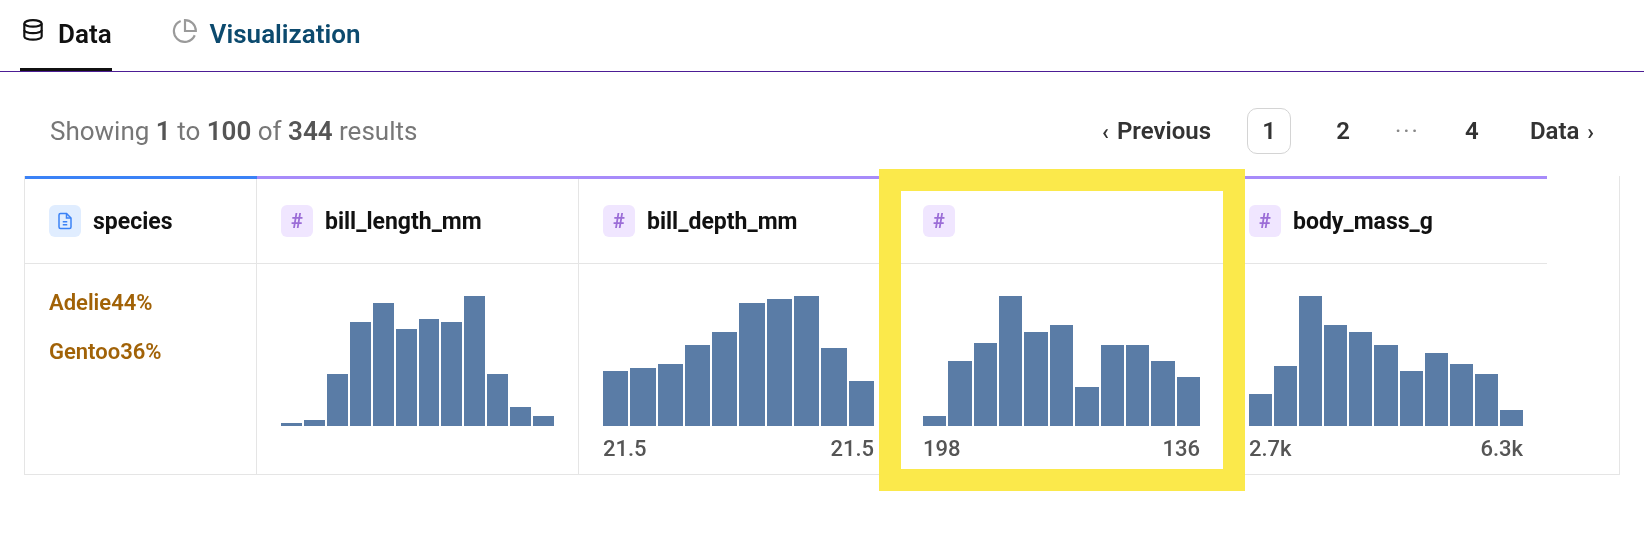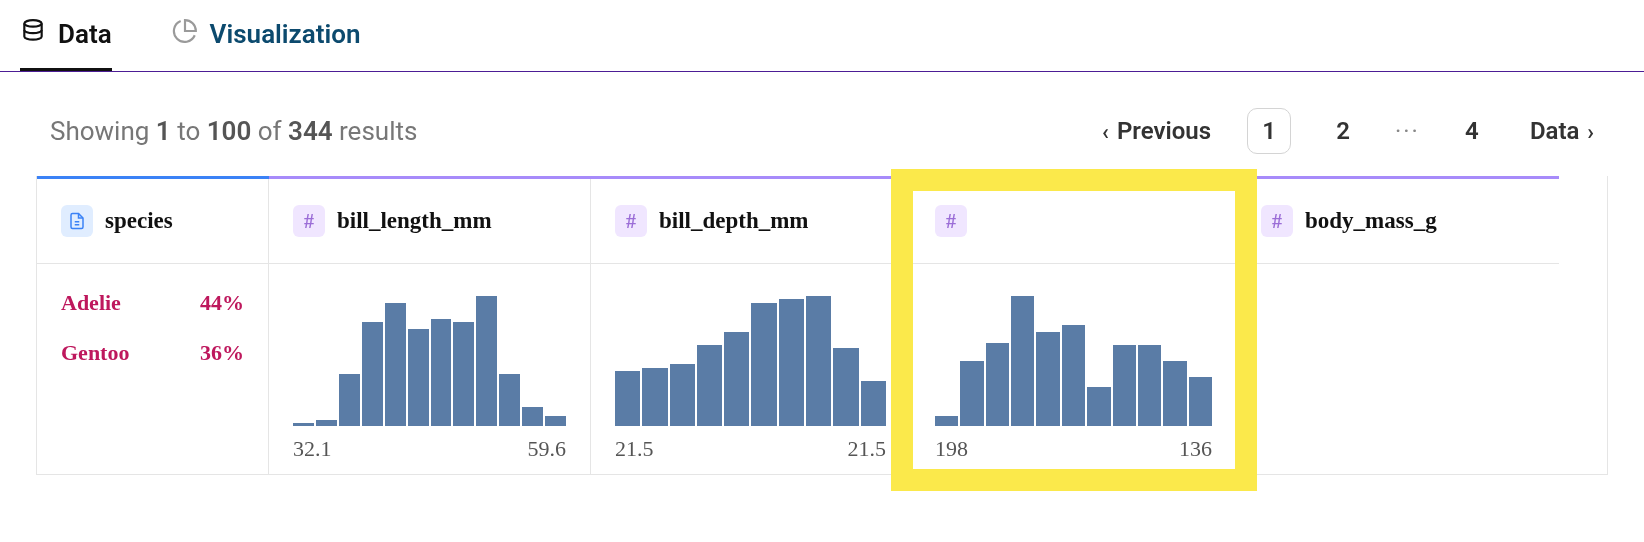--- a/index.html
+++ b/index.html
@@ -65,25 +65,24 @@
     padding: 8px 12px;
     border-radius: 10px;
     cursor: pointer;
     font-weight: 600;
   }
   .page-num.current {
     border: 1px solid #d4d4d4;
   }
   .ellipsis { color: #888; letter-spacing: 2px; }
   .table-wrap {
-    margin: 0 36px;
+    margin: 0 24px;
     border: 1px solid #e5e5e5;
     border-top: none;
     position: relative;
-    font-family: Liberation Serif, serif;
   }
   .accent-line {
     display: flex;
     height: 3px;
   }
   .accent-blue { background: #3b82f6; }
   .accent-purple { background: #a78bfa; }
   .cols {
     display: flex;
   }
@@ -115,24 +114,23 @@
   .type-text { background: #e0edff; color: #3b82f6; }
   .type-num { background: #f0e6ff; color: #9b6dd7; }
   .col-body {
     padding: 26px 24px 16px 24px;
     height: 210px;
     position: relative;
   }
   .cat-list { display: flex; flex-direction: column; gap: 24px; }
   .cat-row {
     display: flex;
-    justify-content: space-between;
     font-size: 22px;
     font-weight: 600;
-    color: #be185d;
+    color: #a16207;
   }
   .hist {
     display: flex;
     align-items: flex-end;
     gap: 2px;
     height: 130px;
     margin-top: 6px;
   }
   .hist-bar {
     flex: 1;
@@ -248,24 +246,20 @@
             <div class="hist-bar" style="height: 80%;"></div>
             <div class="hist-bar" style="height: 95%;"></div>
             <div class="hist-bar" style="height: 75%;"></div>
             <div class="hist-bar" style="height: 82%;"></div>
             <div class="hist-bar" style="height: 80%;"></div>
             <div class="hist-bar" style="height: 100%;"></div>
             <div class="hist-bar" style="height: 40%;"></div>
             <div class="hist-bar" style="height: 15%;"></div>
             <div class="hist-bar" style="height: 8%;"></div>
           </div>
-          <div class="range-lbls">
-            <span>32.1</span>
-            <span>59.6</span>
-          </div>
         </div>
       </div>
       <div class="col" style="width: 320px;">
         <div class="col-header">
           <div class="type-badge type-num">#</div>
           <span>bill_depth_mm</span>
         </div>
         <div class="col-body">
           <div class="hist">
             <div class="hist-bar" style="height: 42%;"></div>
@@ -308,15 +302,34 @@
             <span>136</span>
           </div>
         </div>
         <div class="highlight-box" style="left: -20px; top: -10px; width: 366px; height: 322px;"></div>
       </div>
       <div class="col" style="width: 322px;">
         <div class="col-header">
           <div class="type-badge type-num">#</div>
           <span>body_mass_g</span>
         </div>
+        <div class="col-body">
+          <div class="hist">
+            <div class="hist-bar" style="height: 25%;"></div>
+            <div class="hist-bar" style="height: 46%;"></div>
+            <div class="hist-bar" style="height: 100%;"></div>
+            <div class="hist-bar" style="height: 78%;"></div>
+            <div class="hist-bar" style="height: 72%;"></div>
+            <div class="hist-bar" style="height: 62%;"></div>
+            <div class="hist-bar" style="height: 42%;"></div>
+            <div class="hist-bar" style="height: 56%;"></div>
+            <div class="hist-bar" style="height: 48%;"></div>
+            <div class="hist-bar" style="height: 40%;"></div>
+            <div class="hist-bar" style="height: 12%;"></div>
+          </div>
+          <div class="range-lbls">
+            <span>2.7k</span>
+            <span>6.3k</span>
+          </div>
+        </div>
       </div>
     </div>
 </div>
 
 </body></html>

